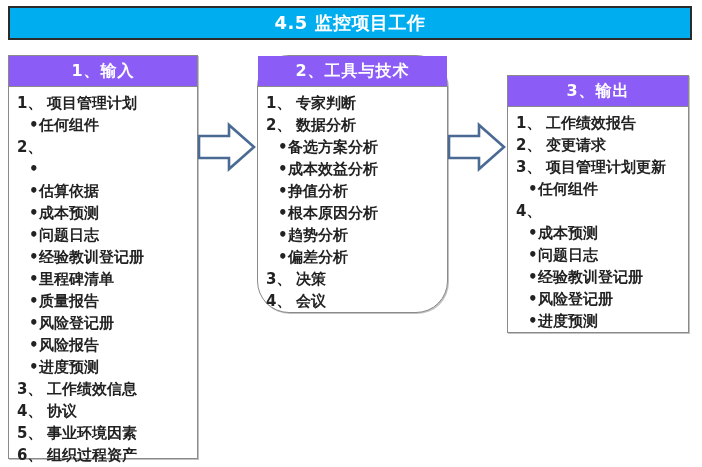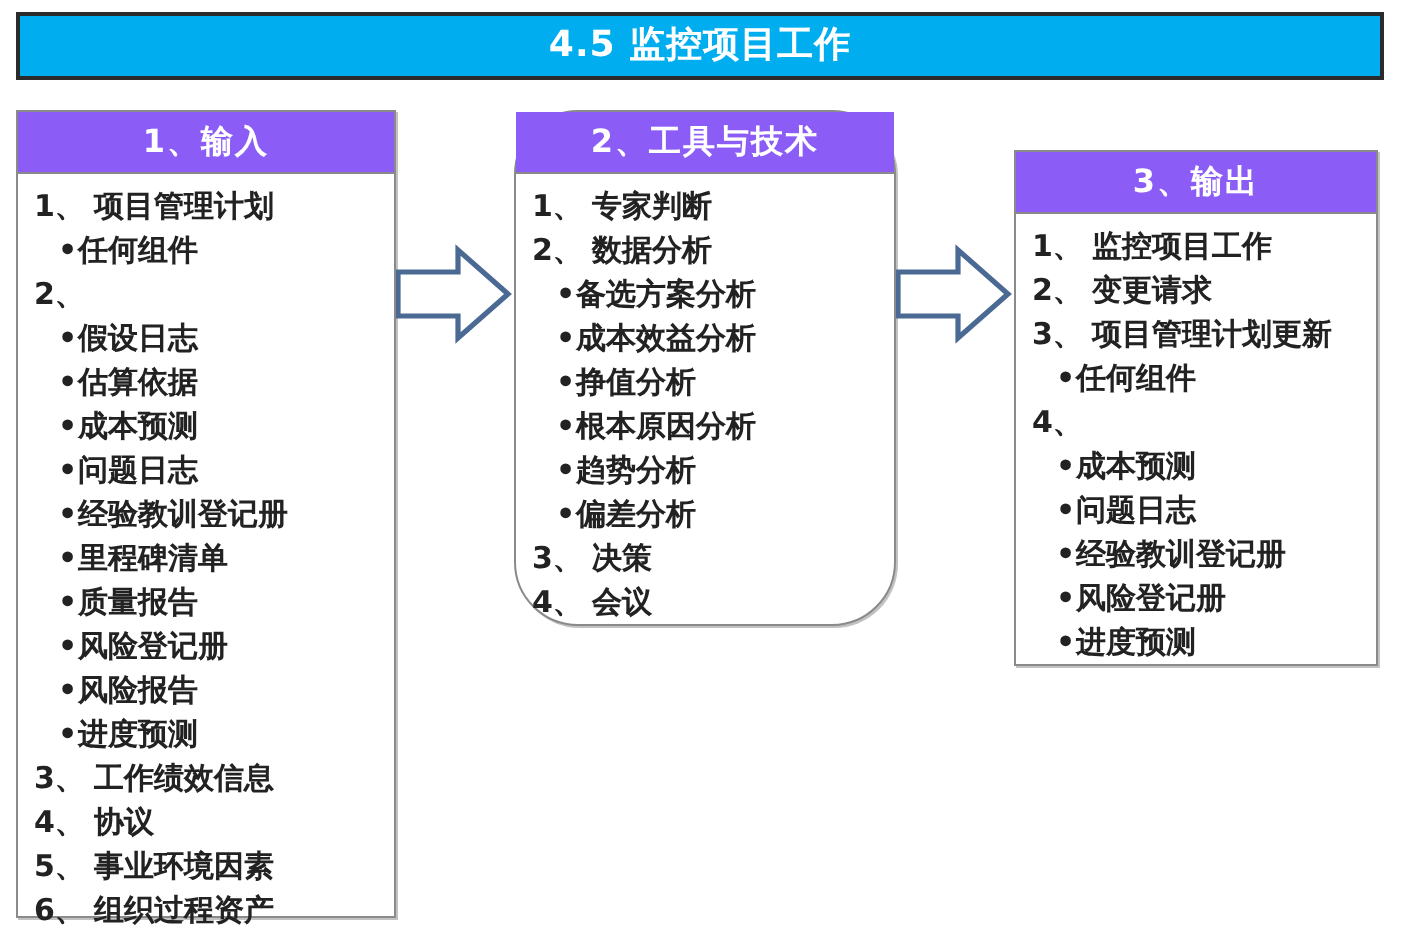--- a/index.html
+++ b/index.html
@@ -129,21 +129,20 @@
       </div>
       <div class="entry level2">
         <span class="marker">•</span>
         <span class="label">任何组件</span>
       </div>
       <div class="entry level1">
         <span class="marker">2、</span>
       </div>
       <div class="entry level2">
         <span class="marker">•</span>
-        <span class="label">假设日志</span>
       </div>
       <div class="entry level2">
         <span class="marker">•</span>
         <span class="label">估算依据</span>
       </div>
       <div class="entry level2">
         <span class="marker">•</span>
         <span class="label">成本预测</span>
       </div>
       <div class="entry level2">
@@ -253,21 +252,21 @@
   </svg>
 </div>
 
 <div class="column" id="column-output">
   <div class="col-header">
     <span class="col-header-text">3、输出</span>
   </div>
   <div class="col-body">
       <div class="entry level1">
         <span class="marker">1、</span>
-        <span class="label">监控项目工作</span>
+        <span class="label">工作绩效报告</span>
       </div>
       <div class="entry level1">
         <span class="marker">2、</span>
         <span class="label">变更请求</span>
       </div>
       <div class="entry level1">
         <span class="marker">3、</span>
         <span class="label">项目管理计划更新</span>
       </div>
       <div class="entry level2">

